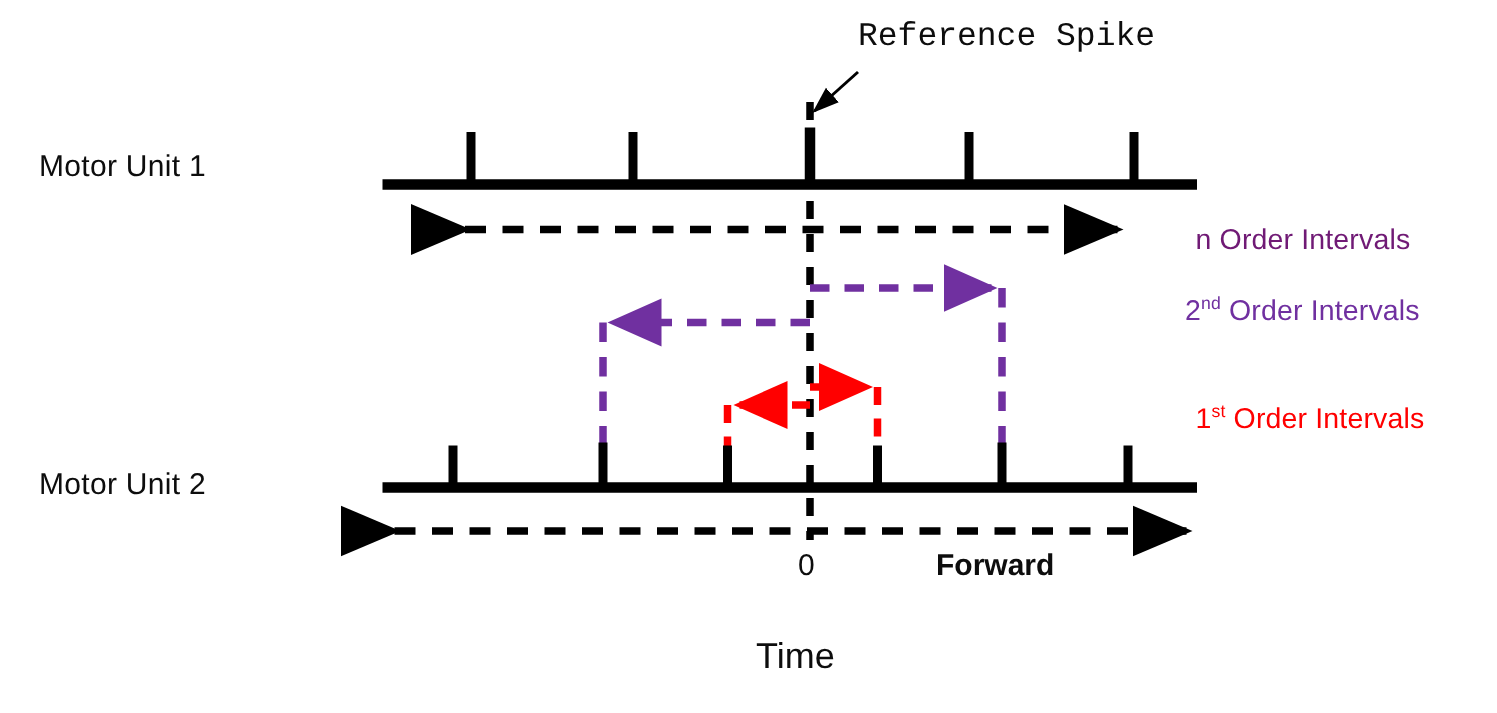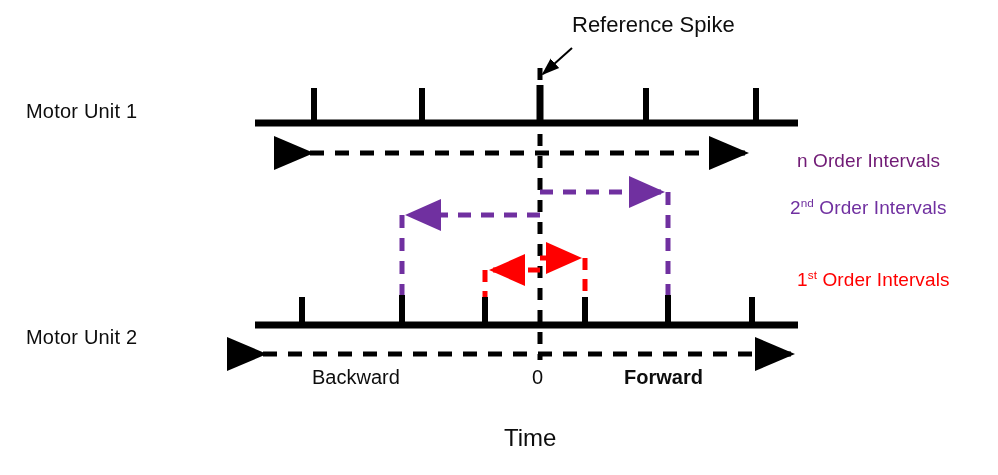--- a/index.html
+++ b/index.html
@@ -28,26 +28,27 @@
     position: absolute;
     white-space: nowrap;
     color: #0d0d0d;
     font-family: "Liberation Sans", sans-serif;
   }
   .unit-label {
     font-size: 20px;
     letter-spacing: 0.2px;
   }
   #mu1-label { left: 26px; top: 100px; }
-  #mu2-label { left: 26px; top: 326px; }
+  #mu2-label { left: 26px; top: 312px; }
 
   #reference-spike-label {
     left: 572px;
     top: 12px;
     font-size: 22px;
+    font-family: Liberation Mono, monospace;
   }
 
   .legend-item {
     font-size: 19px;
     letter-spacing: 0.1px;
   }
   #legend-n  { left: 797px; top: 150px; color: #701a75; }
   #legend-2nd { left: 790px; top: 197px; }
   #legend-1st { left: 797px; top: 269px; }
   .legend-item sup {
@@ -145,18 +146,17 @@
   </div>
 
   <div class="lbl legend-item" id="legend-2nd" style="color:#7030A0;">
     <span>2</span><sup>nd</sup><span> Order Intervals</span>
   </div>
 
   <div class="lbl legend-item" id="legend-1st" style="color:#FF0000;">
     <span>1</span><sup>st</sup><span> Order Intervals</span>
   </div>
 
-  <div class="lbl" id="backward-label">Backward</div>
   <div class="lbl" id="zero-label">0</div>
   <div class="lbl" id="forward-label">Forward</div>
   <div class="lbl" id="time-label">Time</div>
 
 </div>
 
 </body></html>

